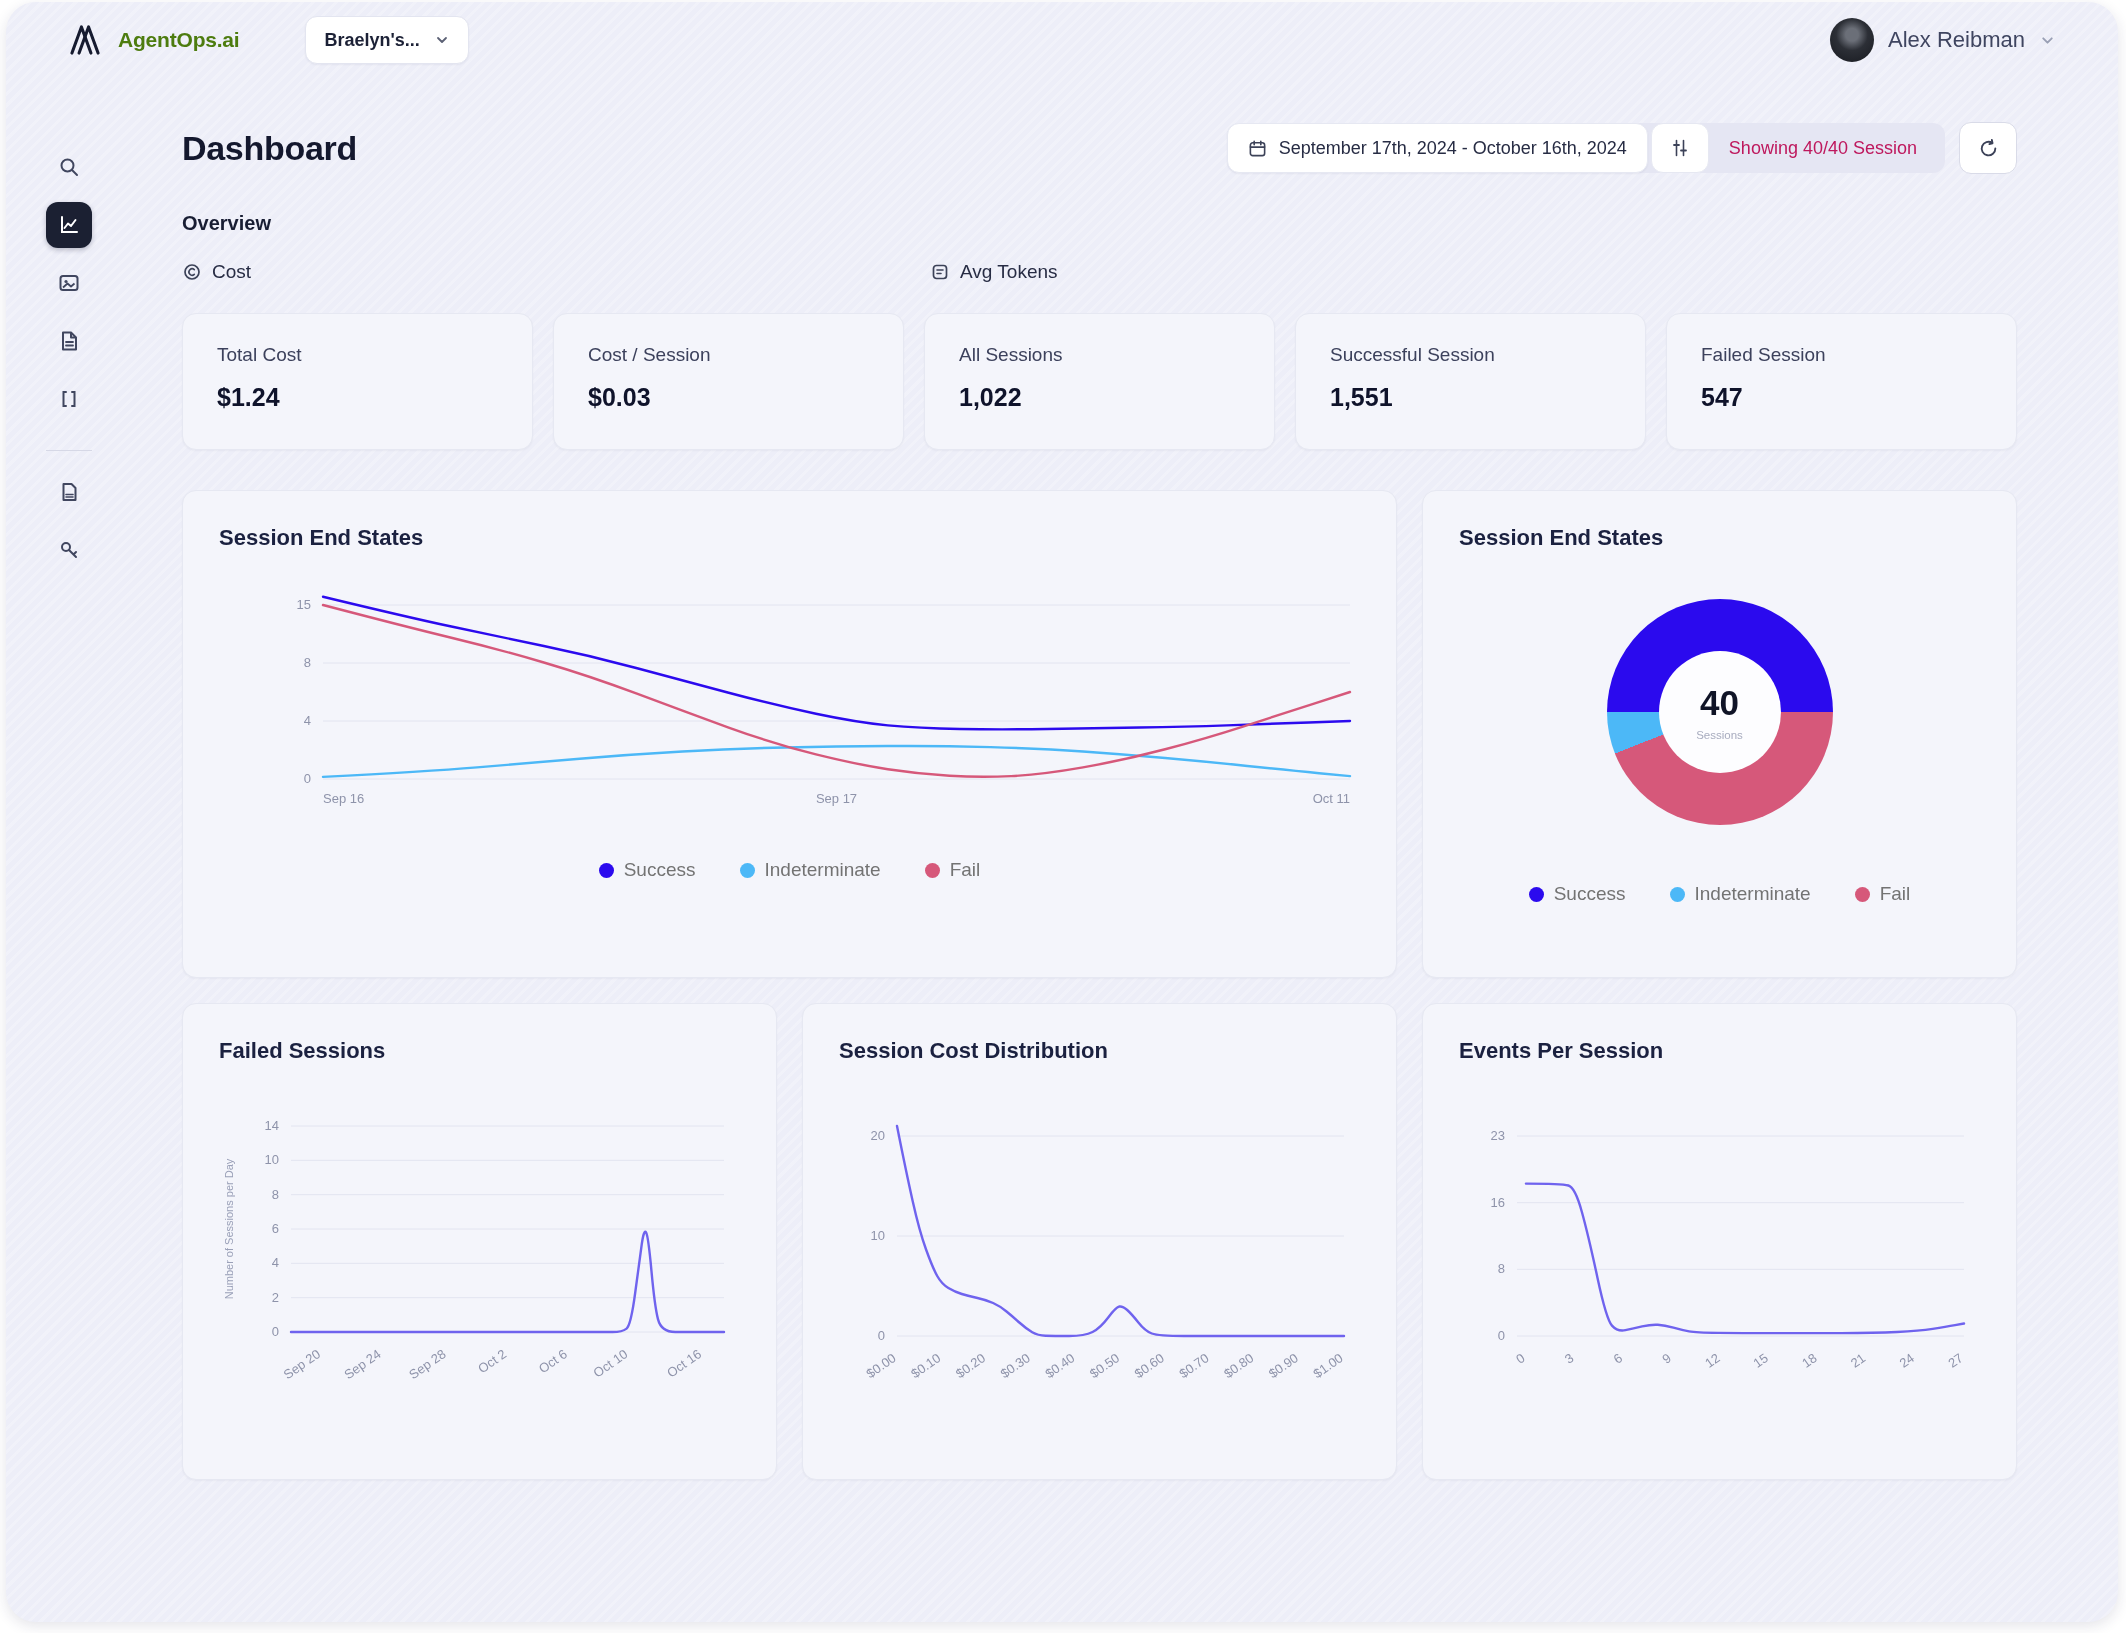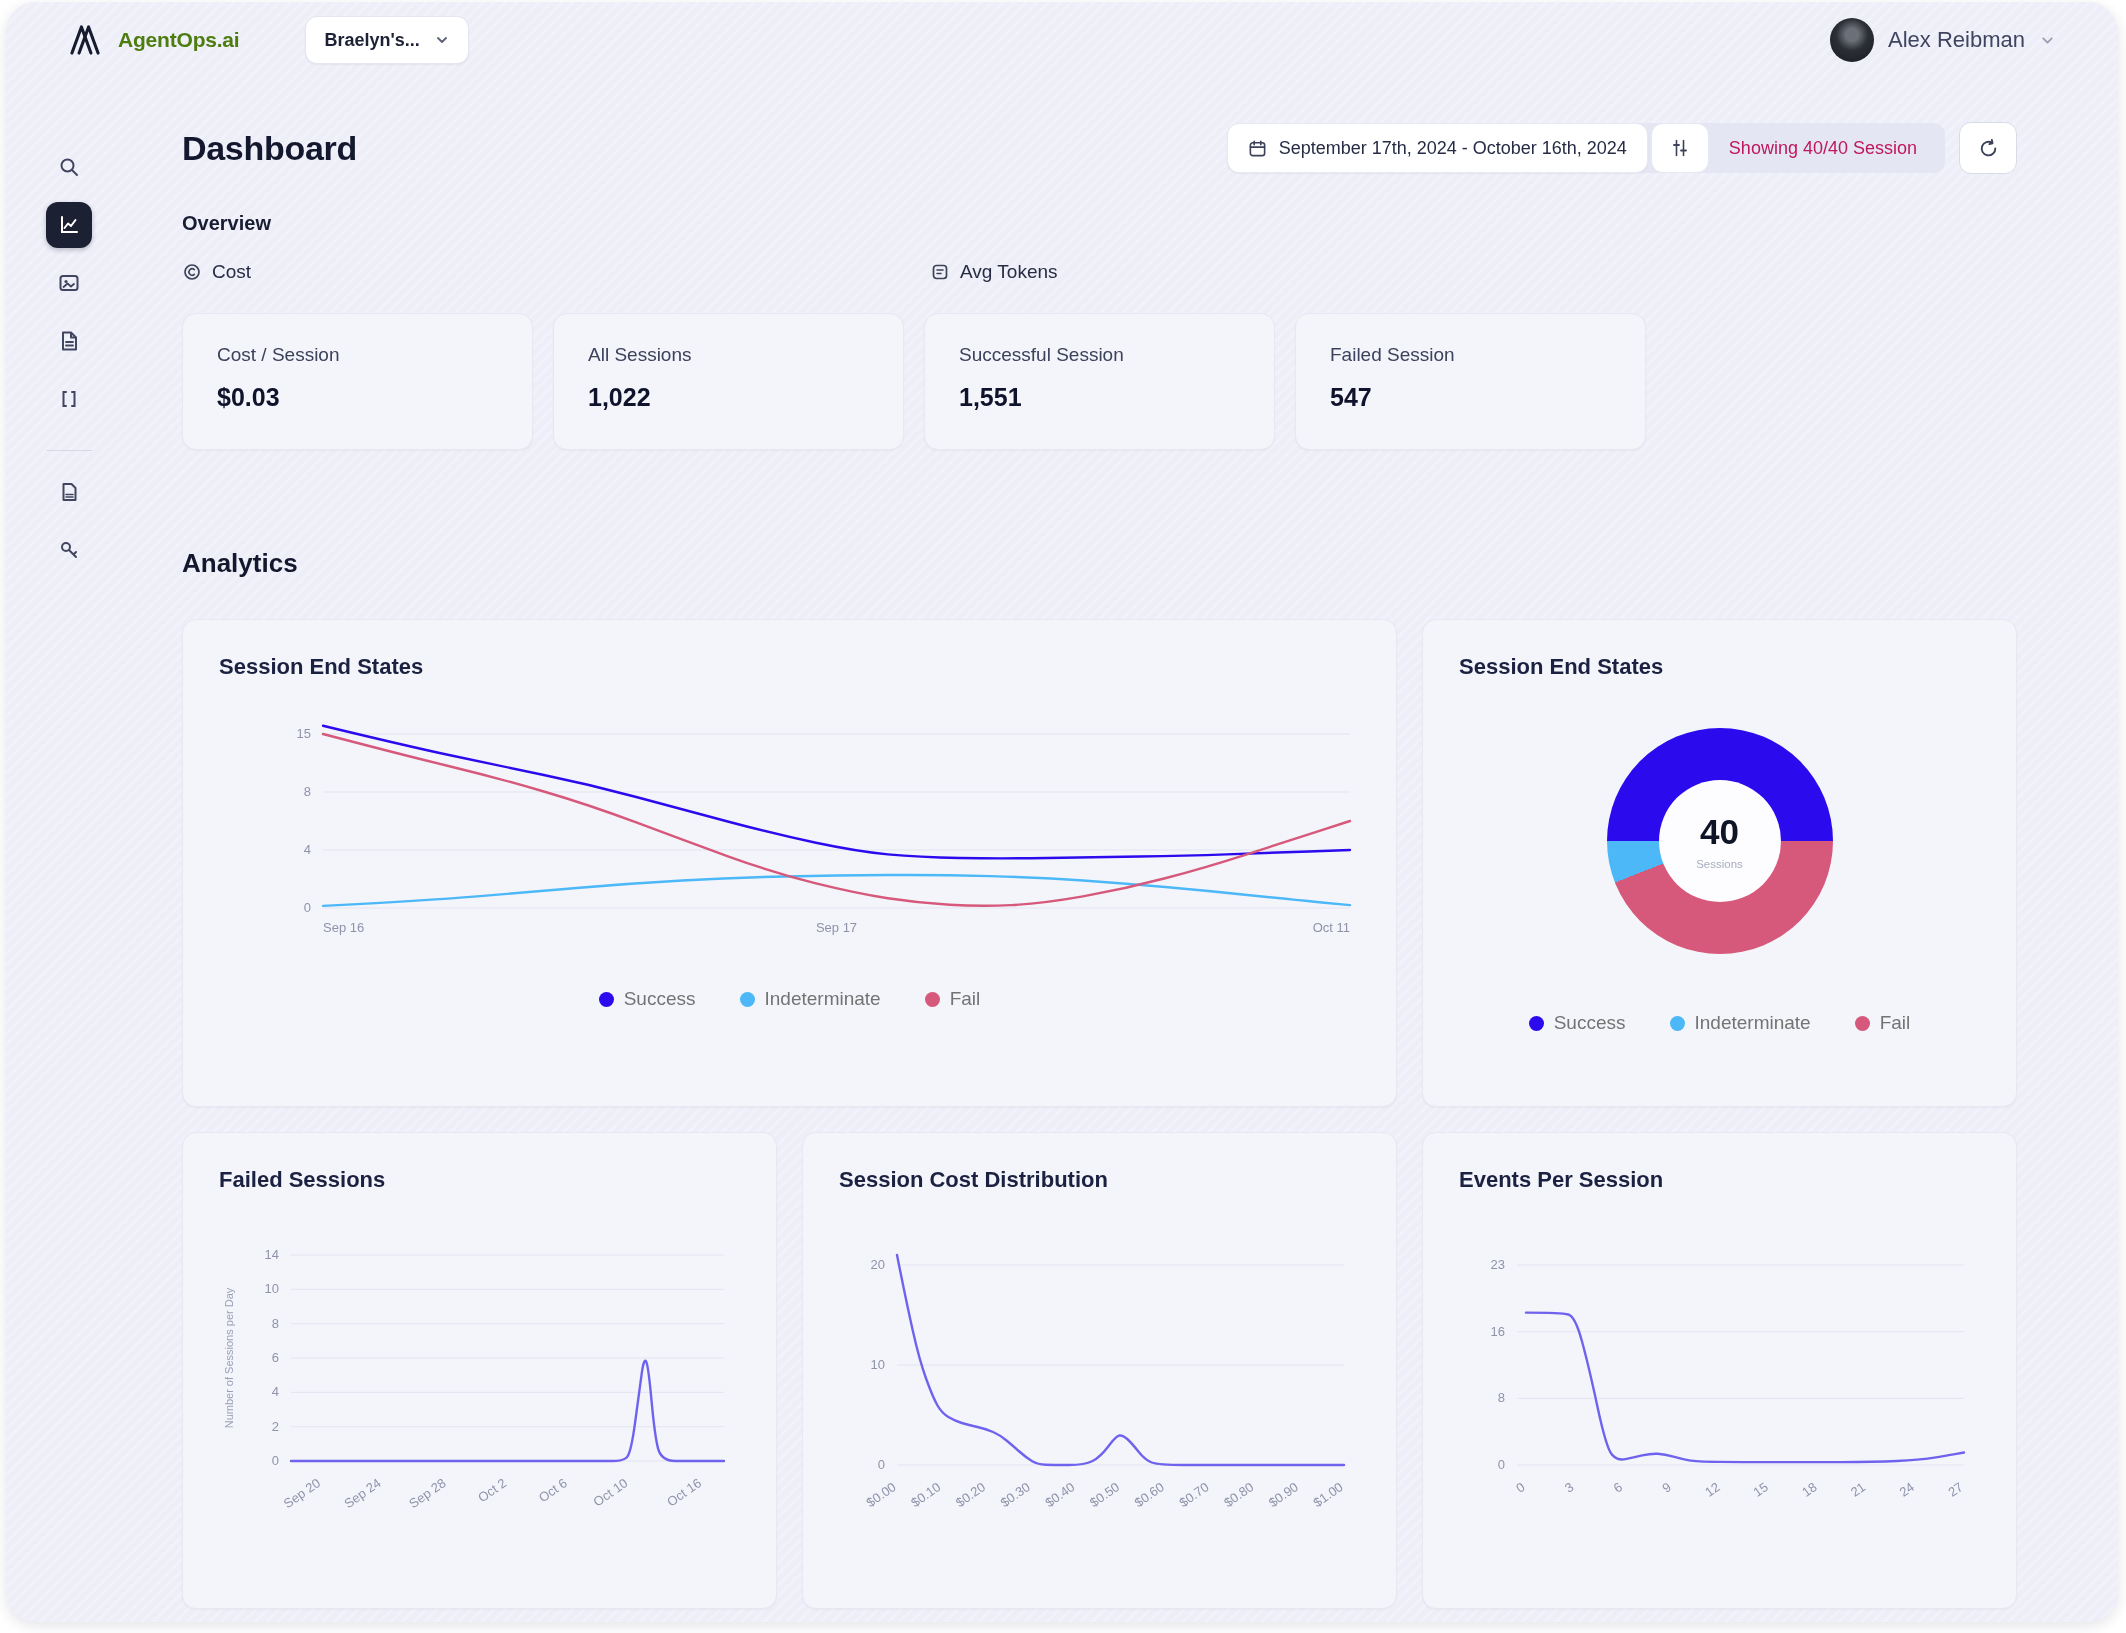--- a/index.html
+++ b/index.html
@@ -195,38 +195,41 @@
           <svg width="20" height="20" viewBox="0 0 20 20">
             <rect x="3.5" y="3.5" width="13" height="13" rx="3" fill="none" stroke="#3c4258" stroke-width="1.7"></rect>
             <path d="M7 8 H13 M7 11.5 H11" stroke="#3c4258" stroke-width="1.6" stroke-linecap="round"></path>
           </svg>
           <span>Avg Tokens</span>
         </div>
       </div>
 
       <div class="stat-row">
         <div class="stat-card">
+          <div class="stat-label">Total Cost</div>
+          <div class="stat-value">$1.24</div>
+        </div>
+        <div class="stat-card">
           <div class="stat-label">Cost / Session</div>
           <div class="stat-value">$0.03</div>
         </div>
         <div class="stat-card">
           <div class="stat-label">All Sessions</div>
           <div class="stat-value">1,022</div>
         </div>
         <div class="stat-card">
           <div class="stat-label">Successful Session</div>
           <div class="stat-value">1,551</div>
         </div>
         <div class="stat-card">
           <div class="stat-label">Failed Session</div>
           <div class="stat-value">547</div>
         </div>
       </div>
 
-      <div class="analytics-title">Analytics</div>
 
       <div class="row1">
         <div class="chart-card">
           <div class="chart-title">Session End States</div>
           <svg width="1143" height="268" style="margin-top:16px;" viewBox="0 0 1143 268">
               <line x1="104" y1="38" x2="1131" y2="38" stroke="#e2e4f0" stroke-width="1"></line>
               <text x="92" y="42" text-anchor="end" font-size="13" fill="#8e93aa">15</text>
               <line x1="104" y1="96" x2="1131" y2="96" stroke="#e2e4f0" stroke-width="1"></line>
               <text x="92" y="100" text-anchor="end" font-size="13" fill="#8e93aa">8</text>
               <line x1="104" y1="154" x2="1131" y2="154" stroke="#e2e4f0" stroke-width="1"></line>

